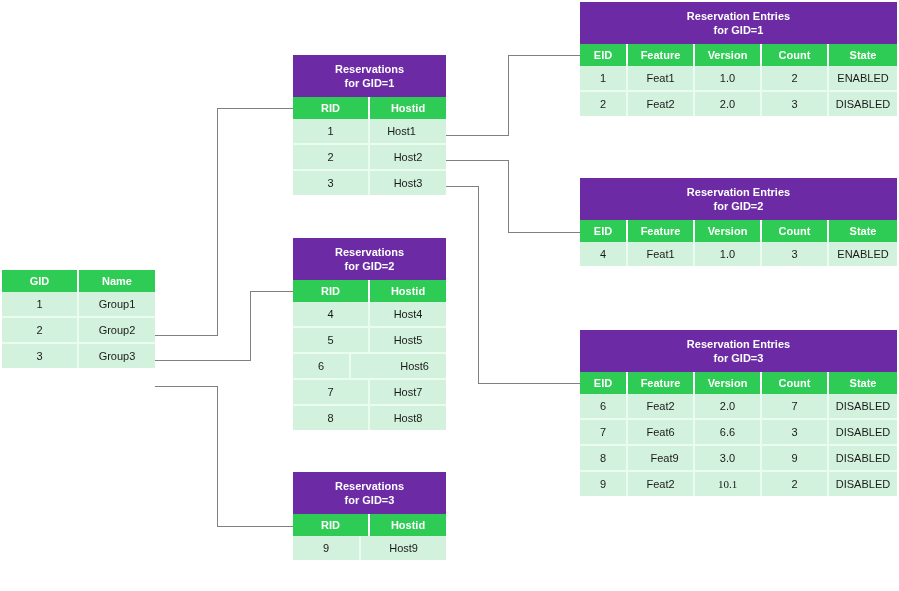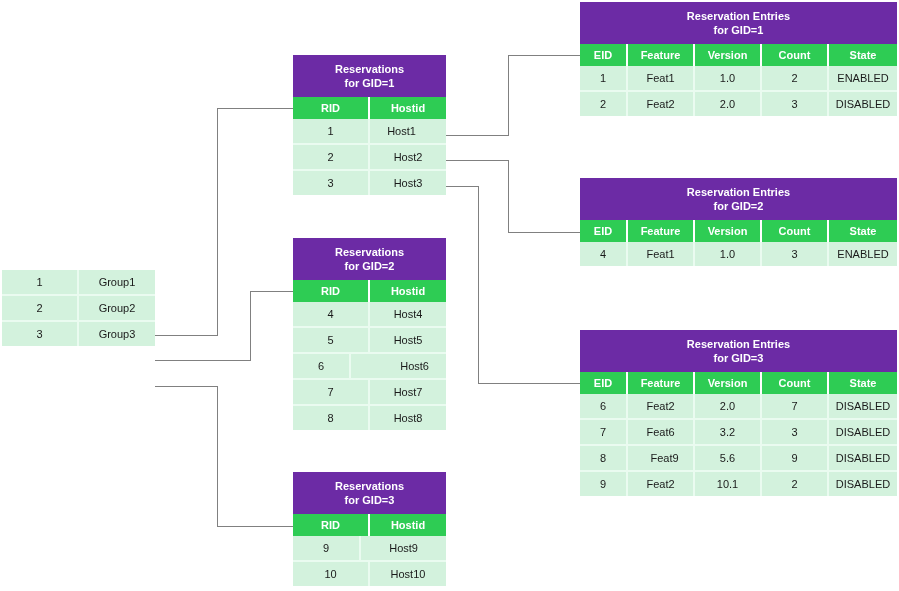--- a/index.html
+++ b/index.html
@@ -33,20 +33,24 @@
   <svg id="wires" viewBox="0 0 899 591" xmlns="http://www.w3.org/2000/svg">
       <path d="M155,335 L217,335 L217,108 L293,108" fill="none" stroke="#808080" stroke-width="1" shape-rendering="crispEdges"></path>
       <path d="M155,360 L250,360 L250,291 L293,291" fill="none" stroke="#808080" stroke-width="1" shape-rendering="crispEdges"></path>
       <path d="M155,386 L217,386 L217,526 L293,526" fill="none" stroke="#808080" stroke-width="1" shape-rendering="crispEdges"></path>
       <path d="M446,135 L508,135 L508,55 L580,55" fill="none" stroke="#808080" stroke-width="1" shape-rendering="crispEdges"></path>
       <path d="M446,160 L508,160 L508,232 L580,232" fill="none" stroke="#808080" stroke-width="1" shape-rendering="crispEdges"></path>
       <path d="M446,186 L478,186 L478,383 L580,383" fill="none" stroke="#808080" stroke-width="1" shape-rendering="crispEdges"></path>
     </svg>
 
   <div class="tbl" id="t-groups" style="left:2px;top:270px;width:153px;">
+    <div class="thead">
+      <div class="cell" style="width:77px;">GID</div>
+      <div class="cell" style="width:76px;">Name</div>
+    </div>
     <div class="trow">
       <div class="cell" style="width:77px;">1</div>
       <div class="cell" style="width:76px;">Group1</div>
     </div>
     <div class="trow">
       <div class="cell" style="width:77px;">2</div>
       <div class="cell" style="width:76px;">Group2</div>
     </div>
     <div class="trow">
       <div class="cell" style="width:77px;">3</div>
@@ -113,24 +117,20 @@
       <span>Reservations</span>
       <span>for GID=3</span>
     </div>
     <div class="thead">
       <div class="cell" style="width:77px;">RID</div>
       <div class="cell" style="width:76px;">Hostid</div>
     </div>
     <div class="trow">
       <div class="cell" style="width:77px;">9</div>
       <div class="cell" style="width:96px;">Host9</div>
-    </div>
-    <div class="trow">
-      <div class="cell" style="width:77px;">10</div>
-      <div class="cell" style="width:76px;">Host10</div>
     </div>
   </div>
 
   <div class="tbl" id="t-ent1" style="left:580px;top:2px;width:317px;">
     <div class="tcap" style="height:42px;">
       <span>Reservation Entries</span>
       <span>for GID=1</span>
     </div>
     <div class="thead">
       <div class="cell" style="width:48px;">EID</div>
@@ -191,33 +191,33 @@
     <div class="trow">
       <div class="cell" style="width:48px;">6</div>
       <div class="cell" style="width:67px;">Feat2</div>
       <div class="cell" style="width:67px;">2.0</div>
       <div class="cell" style="width:67px;">7</div>
       <div class="cell" style="width:68px;">DISABLED</div>
     </div>
     <div class="trow">
       <div class="cell" style="width:48px;">7</div>
       <div class="cell" style="width:67px;">Feat6</div>
-      <div class="cell" style="width:67px;">3.2</div>
+      <div class="cell" style="width:67px;">6.6</div>
       <div class="cell" style="width:67px;">3</div>
       <div class="cell" style="width:68px;">DISABLED</div>
     </div>
     <div class="trow">
       <div class="cell" style="width:48px;">8</div>
       <div class="cell" style="width:67px;padding-left:8px;">Feat9</div>
-      <div class="cell" style="width:67px;">5.6</div>
+      <div class="cell" style="width:67px;">3.0</div>
       <div class="cell" style="width:67px;">9</div>
       <div class="cell" style="width:68px;">DISABLED</div>
     </div>
     <div class="trow">
       <div class="cell" style="width:48px;">9</div>
       <div class="cell" style="width:67px;">Feat2</div>
-      <div class="cell" style="width:67px;">10.1</div>
+      <div class="cell" style="width:67px;font-family:Liberation Serif, serif;">10.1</div>
       <div class="cell" style="width:67px;">2</div>
       <div class="cell" style="width:68px;">DISABLED</div>
     </div>
   </div>
 
 </div>
 
 </body></html>

